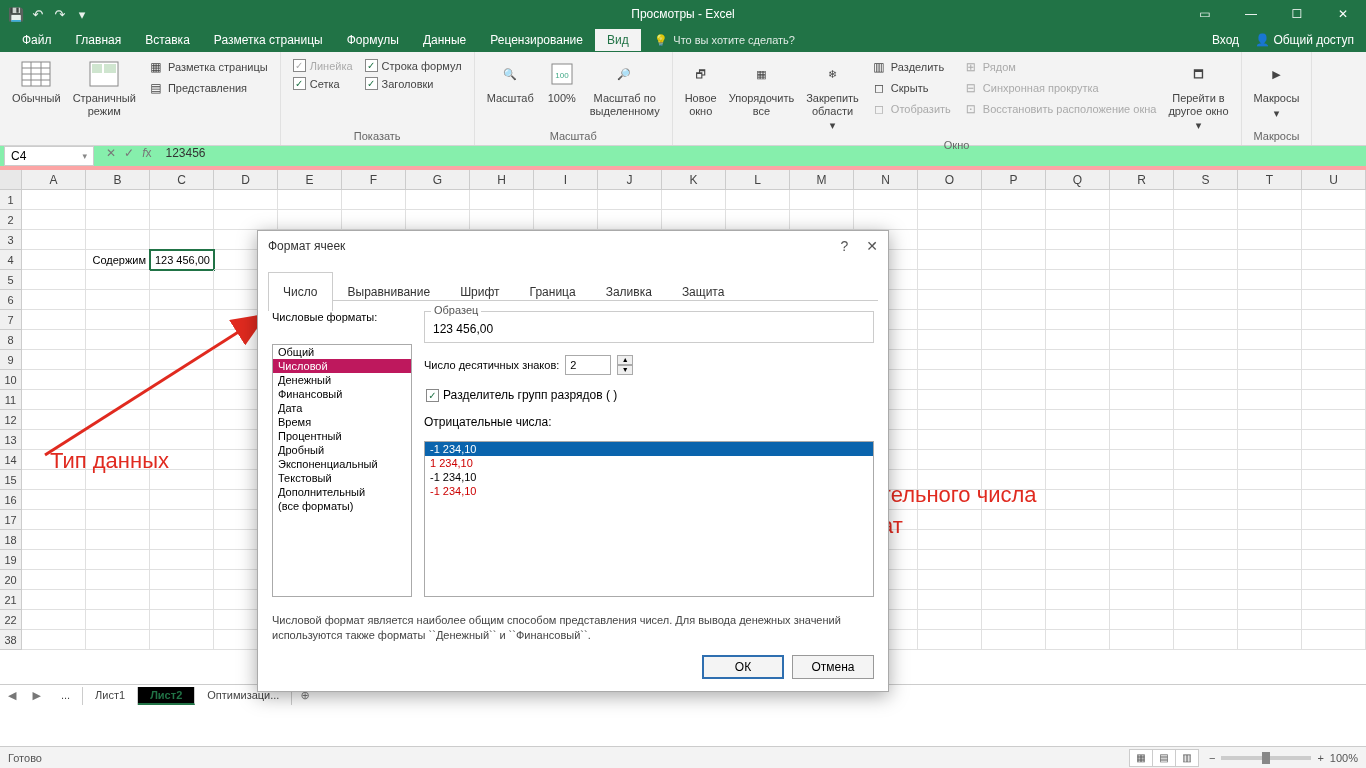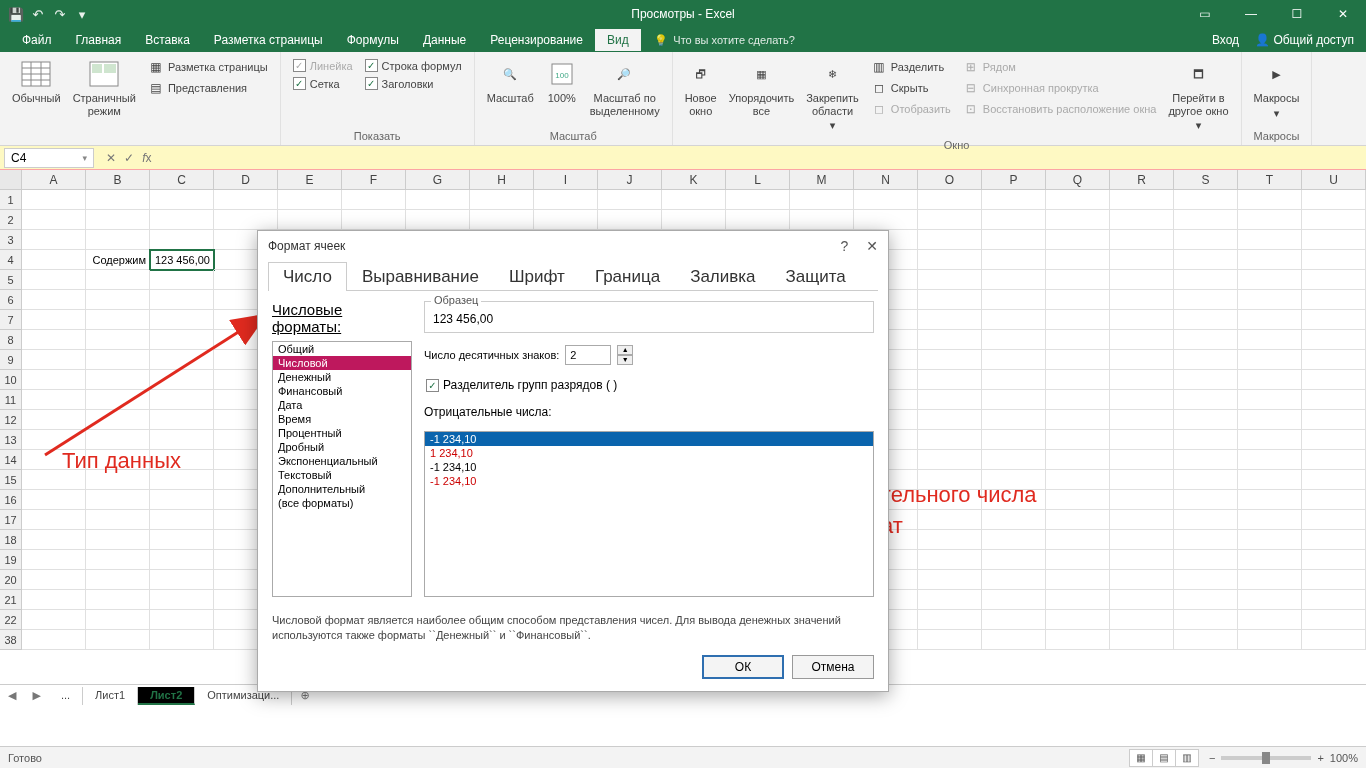--- a/index.html
+++ b/index.html
@@ -26,21 +26,21 @@
 .rgroup .body { flex:1; display:flex; padding:4px 6px; align-items:flex-start; }
 .rgroup .label { text-align:center; font-size:11px; color:#666; padding:1px 0 3px; }
 .rbtn-lg { display:flex; flex-direction:column; align-items:center; padding:2px 6px; cursor:pointer; gap:2px; text-align:center; line-height:1.15; }
 .rbtn-lg .ico { width:32px; height:32px; display:flex; align-items:center; justify-content:center; }
 .rcol { display:flex; flex-direction:column; gap:3px; padding:2px 4px; }
 .rrow { display:flex; align-items:center; gap:4px; cursor:pointer; white-space:nowrap; padding:1px 2px; }
 .rrow .ico16 { width:16px; height:16px; display:flex; align-items:center; justify-content:center; font-size:12px; }
 .chk { width:13px; height:13px; border:1px solid #888; display:inline-flex; align-items:center; justify-content:center; font-size:10px; background:#fff; color:#217346; }
 
 
-.fbar { height:24px; background:#fef9c3; border-bottom:1px solid #fca5a5; display:flex; align-items:center; font-size:12px; }
+.fbar { height:24px; background:#86efac; border-bottom:4px solid #fca5a5; display:flex; font-size:12px; }
 .namebox { width:90px; height:20px; border:1px solid #ccc; margin:0 4px; padding:0 6px; display:flex; align-items:center; justify-content:space-between; background:#fff; }
 .fbar .fbtns { display:flex; gap:8px; padding:0 8px; color:#777; }
 .fbar .finput { flex:1; padding:0 6px; color:#333; }
 
 
 .grid-wrap { position:relative; background:#fff; height:calc(100% - 28px - 24px - 94px - 24px - 22px - 22px - 40px); overflow:hidden; }
 .colhdr { display:flex; height:20px; background:#f0f0f0; border-bottom:1px solid #ccc; font-size:12px; color:#444; }
 .colhdr .corner { width:28px; border-right:1px solid #ccc; background:#e8e8e8; }
 .colhdr .ch { width:64px; border-right:1px solid #ccc; text-align:center; line-height:20px; }
 .gridbody { display:flex; }
@@ -49,25 +49,25 @@
 .cells { position:relative; flex:1; }
 .cellrow { display:flex; height:20px; }
 .cell { width:64px; height:20px; border-right:1px solid #e0e0e0; border-bottom:1px solid #e0e0e0; font-size:11px; padding:0 3px; line-height:20px; overflow:hidden; white-space:nowrap; }
 .cell.sel { outline:2px solid #217346; outline-offset:-1px; background:#fff; text-align:right; }
 
 
 .dialog { position:absolute; left:257px; top:230px; width:632px; height:462px; background:#fff; border:1px solid #aaa; box-shadow:0 4px 18px rgba(0,0,0,.35); font-size:12px; display:flex; flex-direction:column; }
 .dlg-title { height:30px; display:flex; align-items:center; padding:0 10px; font-size:12px; color:#333; }
 .dlg-title .dbtns { margin-left:auto; display:flex; gap:18px; font-size:14px; color:#555; }
 .dlg-tabs { display:flex; border-bottom:1px solid #ccc; margin:0 10px; }
-.dlg-tabs .dtab { padding:4px 14px; border:1px solid transparent; border-bottom:none; cursor:pointer; font-size:17px; color:#333; position:relative; top:1px; }
+.dlg-tabs .dtab { padding:12px 14px; border:1px solid transparent; border-bottom:none; cursor:pointer; font-size:12px; color:#333; position:relative; top:11px; }
 .dlg-tabs .dtab.active { border-color:#ccc; background:#fff; }
 .dlg-body { flex:1; padding:10px 14px; display:flex; gap:12px; }
 .dlg-left { width:140px; display:flex; flex-direction:column; }
-.dlg-left .lbl { font-size:15px; margin-bottom:6px;text-decoration:underline; }
+.dlg-left .lbl { font-size:11px; margin-bottom:21px; }
 .catlist { flex:1; border:1px solid #aaa; background:#fff; overflow:hidden; font-size:11px; }
 .catlist .item { padding:1px 5px; cursor:pointer; }
 .catlist .item.sel { background:#be185d; color:#fff; }
 .dlg-right { flex:1; display:flex; flex-direction:column; gap:12px; }
 .samplebox { border:1px solid #ccc; padding:6px 8px; position:relative; }
 .samplebox .slabel { position:absolute; top:-8px; left:6px; background:#fff; padding:0 3px; font-size:11px; color:#555; }
 .decrow { display:flex; align-items:center; gap:6px; font-size:11px; }
 .decrow input { width:46px; height:20px; border:1px solid #aaa; padding:0 4px; font-size:11px; }
 .decrow .spin { width:16px; display:flex; flex-direction:column; }
 .decrow .spin div { height:10px; border:1px solid #aaa; font-size:7px; text-align:center; line-height:8px; cursor:pointer; background:#f0f0f0; }
@@ -287,20 +287,21 @@
 <div class="fbar">
   <div class="namebox">
       <span>C4</span>
       <span style="font-size:9px;color:#888">▾</span>
     </div>
   <div class="fbtns">
     <span>✕</span>
     <span>✓</span>
     <span><i>f</i>x</span>
   </div>
+  <div class="finput">123456</div>
 </div>
 
 <div class="grid-wrap">
   <div class="colhdr">
     <div class="corner"></div>
     <div id="colhdrs" style="display:flex">
         <div class="ch">A</div>
         <div class="ch">B</div>
         <div class="ch">C</div>
         <div class="ch">D</div>
@@ -876,21 +877,21 @@
           <div class="cell"></div>
           <div class="cell"></div>
           <div class="cell"></div>
           <div class="cell"></div>
           <div class="cell"></div>
         </div>
       </div>
   </div>
 </div>
 
-<div class="annot" style="left:62px; top:448px;">Тип данных</div>
+<div class="annot" style="left:50px; top:448px;">Тип данных</div>
 <div class="annot" style="left:646px; top:480px; text-align:center; white-space:pre-line; line-height:1.4;">Способ вывода отрицательного числа
 или формат</div>
 
 <svg class="arrow" style="left:35px; top:300px;" width="240" height="170">
   <defs>
       <marker id="ah1" markerWidth="12" markerHeight="10" refX="11" refY="5" orient="auto">
         <polygon points="0,0 12,5 0,10" fill="#e02a1f"></polygon>
       </marker>
     </defs>
   <line x1="10" y1="155" x2="230" y2="15" stroke="#e02a1f" stroke-width="3" marker-end="url(#ah1)"></line>

